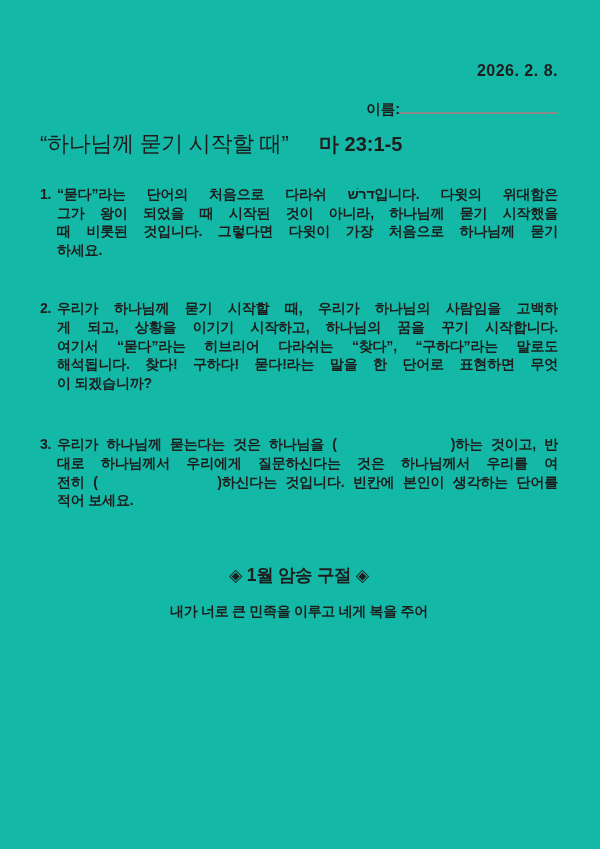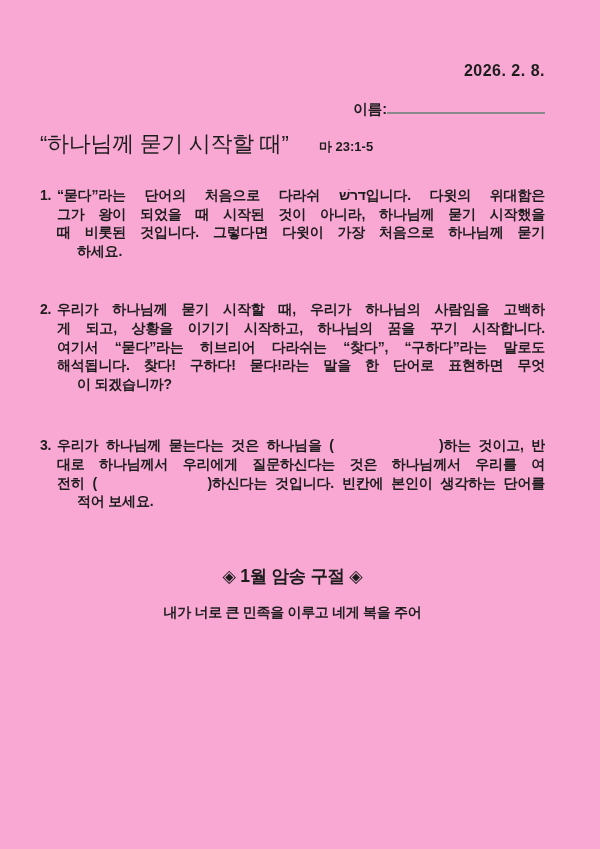--- a/index.html
+++ b/index.html
@@ -5,26 +5,26 @@
   html, body {
     margin: 0;
     padding: 0;
     background: #e8e8e8;
   }
   .page {
     position: relative;
     width: 600px;
     height: 849px;
     margin: 0 auto;
-    background: #f9a8d4;
+    background: #14b8a6;
     font-family: "Liberation Sans", "DejaVu Sans", sans-serif;
     color: #1d1d1d;
     overflow: hidden;
     box-sizing: border-box;
-    padding: 62px 55px 0 40px;
+    padding: 62px 42px 0 40px;
   }
   .date-row {
     text-align: right;
     font-size: 16px;
     font-weight: 700;
     letter-spacing: 0.5px;
     line-height: 18px;
   }
   .name-row {
     margin-top: 17px;
@@ -45,21 +45,21 @@
     margin-top: 11px;
     line-height: 27px;
     white-space: nowrap;
   }
   .doc-title {
     font-size: 22px;
     font-weight: 400;
     letter-spacing: -0.3px;
   }
   .doc-ref {
-    font-size: 13px;
+    font-size: 20px;
     font-weight: 600;
     margin-left: 26px;
     text-align: right;
   }
   .q {
     display: flex;
     font-size: 14px;
     font-weight: 700;
     line-height: 18.6px;
     letter-spacing: -0.2px;
@@ -76,21 +76,20 @@
     min-width: 0;
   }
   .jline {
     text-align: justify;
     text-align-last: justify;
     overflow: hidden;
     white-space: normal;
   }
   .jline.last {
     text-align-last: left;
-    margin-left: 20px;
   }
   .memory-header {
     margin-top: 54px;
     text-align: center;
     font-size: 17.5px;
     font-weight: 700;
     line-height: 23px;
     letter-spacing: -0.3px;
   }
   .verse {

